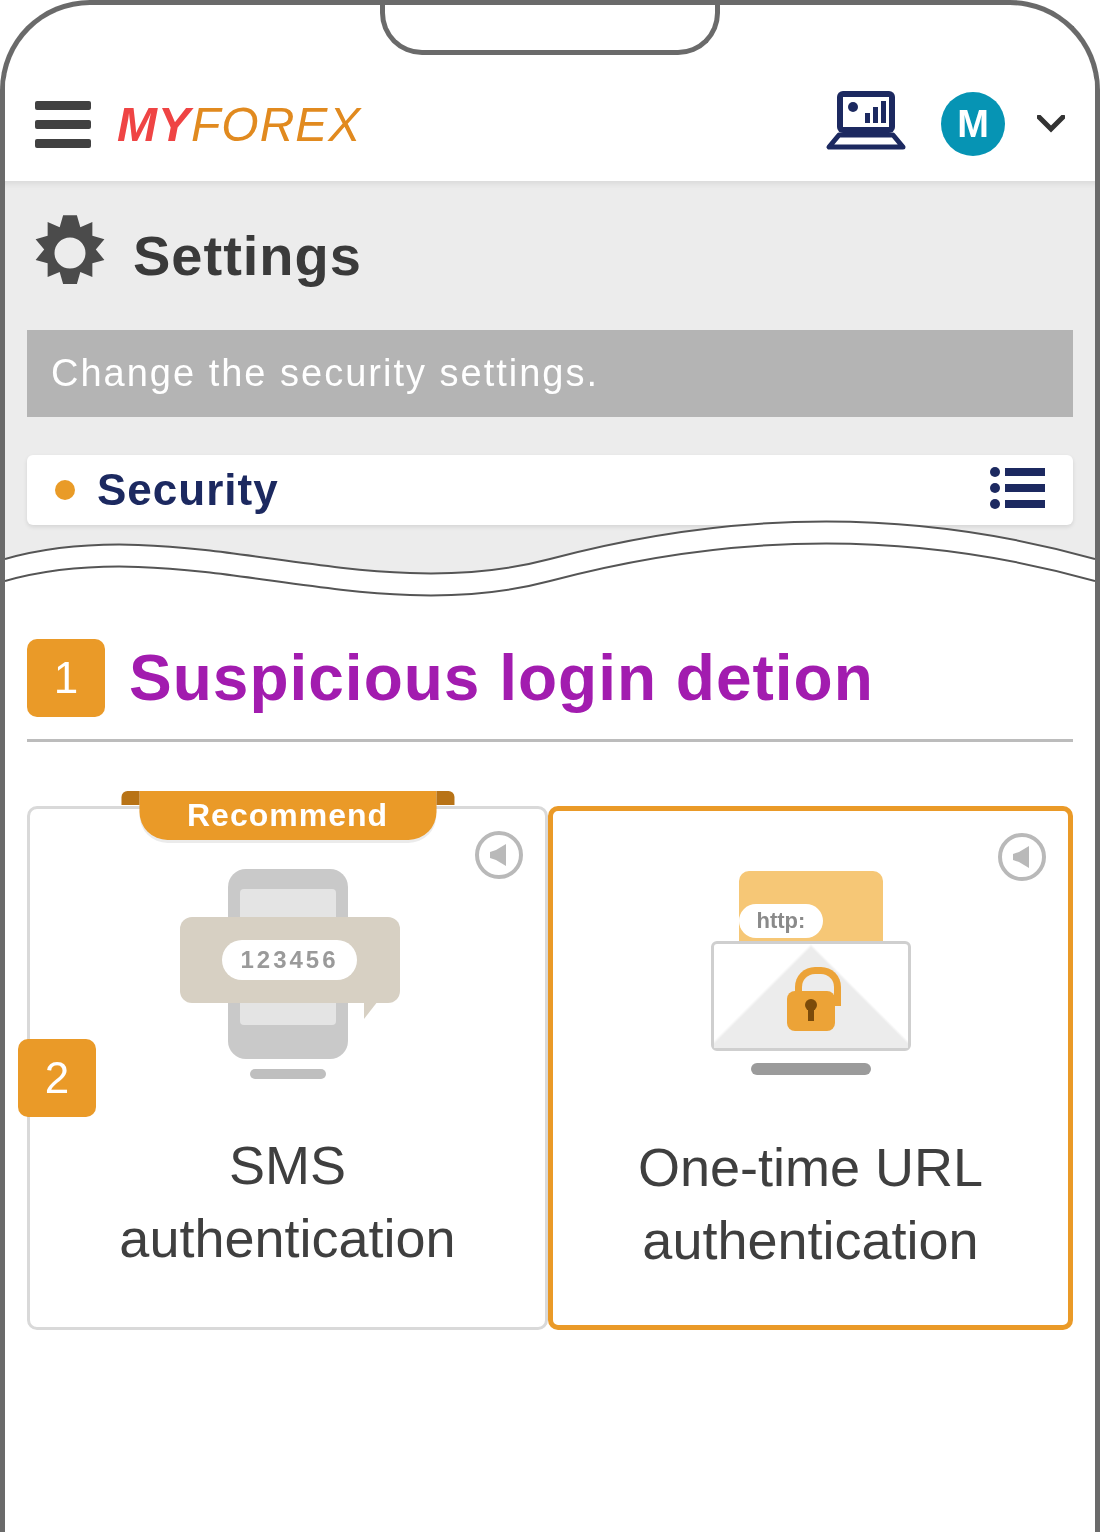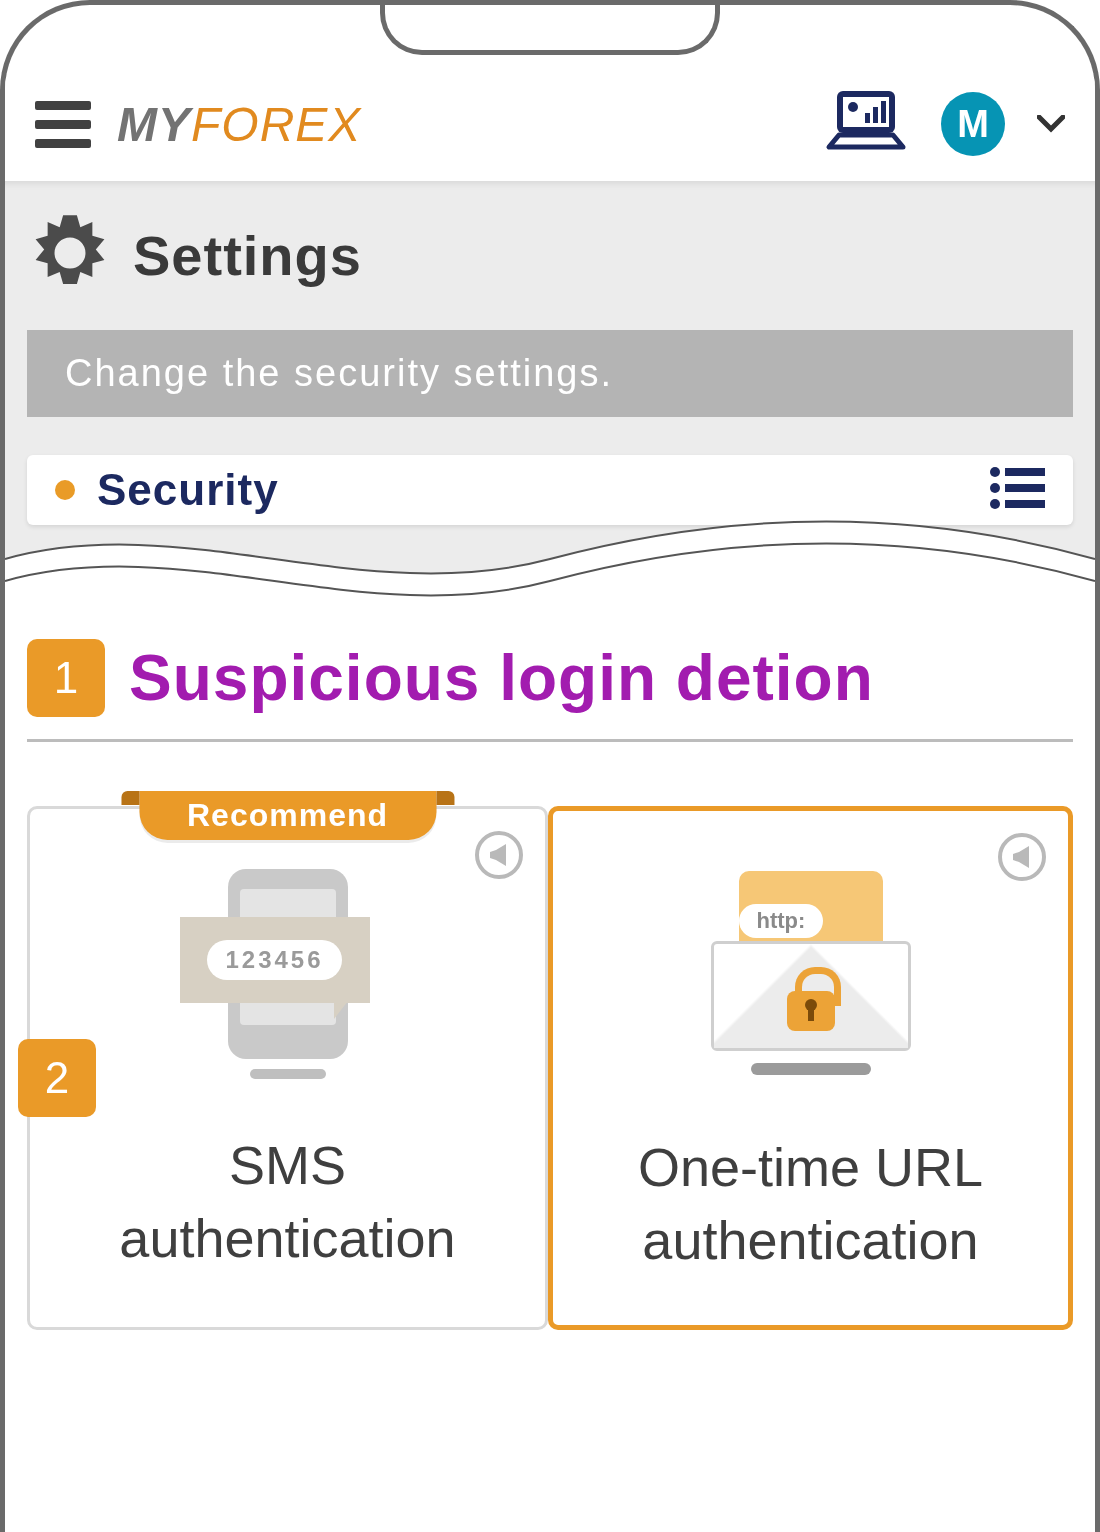--- a/index.html
+++ b/index.html
@@ -40,38 +40,38 @@
     display: flex;
     align-items: center;
     justify-content: space-between;
     padding: 12px 30px 22px 30px;
     background: #fff;
   }
   .topbar-left { display: flex; align-items: center; gap: 26px; }
   .hamburger { display:flex; flex-direction:column; gap:10px; cursor:pointer; }
   .hamburger span { width:56px; height:9px; background:#414141; border-radius:2px; }
   .logo { font-size:48px; font-weight:700; letter-spacing:1px; }
-  .logo .my { color:#737373; font-weight:900; font-style:italic; }
+  .logo .my { color:#ef4444; font-weight:900; font-style:italic; }
   .logo .forex { color:#e18a1f; font-weight:400; font-style:italic; }
   .topbar-right { display:flex; align-items:center; gap:32px; }
   .avatar {
     width:64px; height:64px; border-radius:50%; background:#0694b4;
     color:#fff; display:flex; align-items:center; justify-content:center;
     font-size:38px; font-weight:600;
   }
   .chev { color:#333; font-size:28px; }
 
   
   .gray-area { background:#ececec; padding: 28px 0 0 0; border-top:1px solid #ddd; box-shadow: inset 0 8px 8px -8px rgba(0,0,0,.12);}
   .settings-header { display:flex; align-items:center; gap:20px; padding: 0 22px 30px 22px;}
   .gear { color:#4b4b4b; }
   .settings-title { font-size:56px; font-weight:700; color:#3a3a3a; letter-spacing:1px;}
   .sub-banner {
     margin: 0 22px; background:#b4b4b4; color:#fff;
-    font-size:38px; letter-spacing:2px; padding:22px 38px;
+    font-size:38px; letter-spacing:2px; padding:22px 24px;
   }
   .security-tile {
     margin: 38px 22px 0 22px; background:#fff; border-radius:6px;
     display:flex; align-items:center; justify-content:space-between;
     padding: 10px 28px; box-shadow:0 2px 4px rgba(0,0,0,.1);text-align:right;
   }
   .security-left { display:flex; align-items:center; gap:22px; }
   .dot { width:20px; height:20px; border-radius:50%; background:#e99b27; }
   .security-label { color:#1c2960; font-size:44px; font-weight:700; letter-spacing:1px; }
   .list-toggle { color:#1c2960; }
@@ -139,22 +139,22 @@
      position:absolute; left:-12px; top:230px; z-index:3;
   }
 
   
   .sms-illus .phone-body{
     width:120px; height:190px; background:#c9c9c9; border-radius:18px; position:relative;
   }
   .sms-illus .screen{ position:absolute; inset:20px 12px 34px 12px; background:#e4e4e4; border-radius:4px;}
   .sms-illus .home-bar{position:absolute; bottom:-20px; left:22px; right:22px; height:10px; background:#bfbfbf; border-radius:6px;}
   .sms-illus .bubble{
-    position:absolute; left:-48px; top:48px; width:190px; height:86px;
-    background:#d7d0c3; border-radius:0;
+    position:absolute; left:-48px; top:48px; width:220px; height:86px;
+    background:#d7d0c3; border-radius:12px;
     display:flex; align-items:center; justify-content:center;
   }
   .sms-illus .bubble::after{
     content:""; position:absolute; right:22px; bottom:-16px;
     border-width:18px 14px 0 0; border-style:solid; border-color:#d7d0c3 transparent transparent transparent;
   }
   .sms-illus .code-pill{
     background:#fff; border-radius:20px; padding:6px 18px;
     font-size:24px; font-weight:700; letter-spacing:3px; color:#9a9a9a;
   }

